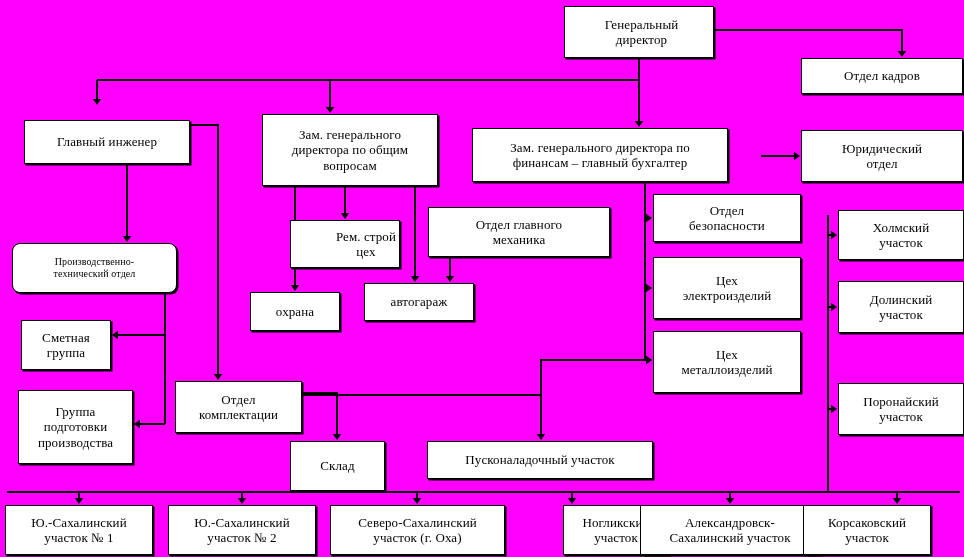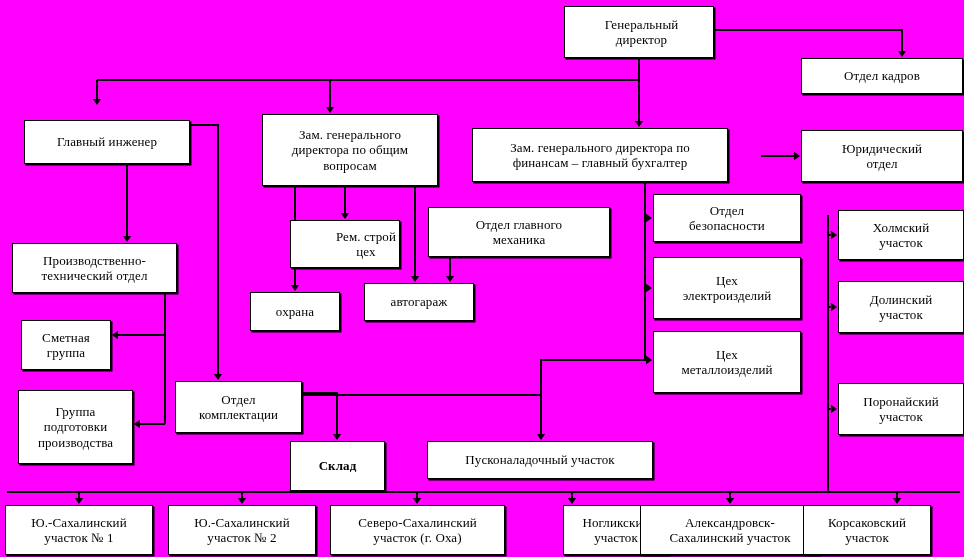--- a/index.html
+++ b/index.html
@@ -112,38 +112,38 @@
     <div class="org-box" style="left: 290px; top: 220px; width: 110px; height: 48px; font-size: 13px; justify-content: flex-end;"><span>Рем. строй
 цех</span></div>
     <div class="org-box" style="left: 428px; top: 207px; width: 182px; height: 50px; font-size: 13px;"><span>Отдел главного
 механика</span></div>
     <div class="org-box" style="left: 653px; top: 194px; width: 148px; height: 48px; font-size: 13px;"><span>Отдел
 безопасности</span></div>
     <div class="org-box" style="left: 838px; top: 210px; width: 126px; height: 50px; font-size: 13px;"><span>Холмский
 участок</span></div>
     <div class="org-box" style="left: 653px; top: 257px; width: 148px; height: 62px; font-size: 13px;"><span>Цех
 электроизделий</span></div>
-    <div class="org-box" style="left: 12px; top: 243px; width: 165px; height: 50px; font-size: 13px;"><span>Производственно-
+    <div class="org-box" style="left: 12px; top: 243px; width: 165px; height: 50px; font-size: 10px; border-radius: 8px;"><span>Производственно-
 технический отдел</span></div>
     <div class="org-box" style="left: 838px; top: 281px; width: 126px; height: 52px; font-size: 13px; text-align: center;"><span>Долинский
 участок</span></div>
     <div class="org-box" style="left: 250px; top: 292px; width: 90px; height: 39px; font-size: 13px; align-items: center;"><span>охрана</span></div>
     <div class="org-box" style="left: 364px; top: 283px; width: 110px; height: 38px; font-size: 13px;"><span>автогараж</span></div>
     <div class="org-box" style="left: 21px; top: 320px; width: 90px; height: 50px; font-size: 13px;"><span>Сметная
 группа</span></div>
     <div class="org-box" style="left: 653px; top: 331px; width: 148px; height: 62px; font-size: 13px;"><span>Цех
 металлоизделий</span></div>
     <div class="org-box" style="left: 838px; top: 383px; width: 126px; height: 52px; font-size: 13px;"><span>Поронайский
 участок</span></div>
     <div class="org-box" style="left: 18px; top: 390px; width: 115px; height: 74px; font-size: 13px;"><span>Группа
 подготовки
 производства</span></div>
     <div class="org-box" style="left: 175px; top: 381px; width: 127px; height: 52px; font-size: 13px;"><span>Отдел
 комплектации</span></div>
-    <div class="org-box" style="left: 290px; top: 441px; width: 95px; height: 50px; font-size: 13px; font-weight: bold;"><span>Склад</span></div>
+    <div class="org-box" style="left: 290px; top: 441px; width: 95px; height: 50px; font-size: 13px;"><span>Склад</span></div>
     <div class="org-box" style="left: 427px; top: 441px; width: 226px; height: 38px; font-size: 13px;"><span>Пусконаладочный участок</span></div>
     <div class="org-box" style="left: 5px; top: 505px; width: 148px; height: 50px; font-size: 13px;"><span>Ю.-Сахалинский
 участок № 1</span></div>
     <div class="org-box" style="left: 168px; top: 505px; width: 148px; height: 50px; font-size: 13px;"><span>Ю.-Сахалинский
 участок № 2</span></div>
     <div class="org-box" style="left: 330px; top: 505px; width: 175px; height: 50px; font-size: 13px;"><span>Северо-Сахалинский
 участок (г. Оха)</span></div>
     <div class="org-box" style="left: 519px; top: 505px; width: 106px; height: 50px; font-size: 13px; margin-left: 44px;"><span>Ногликский
 участок</span></div>
     <div class="org-box" style="left: 640px; top: 505px; width: 180px; height: 50px; font-size: 13px;"><span>Александровск-

